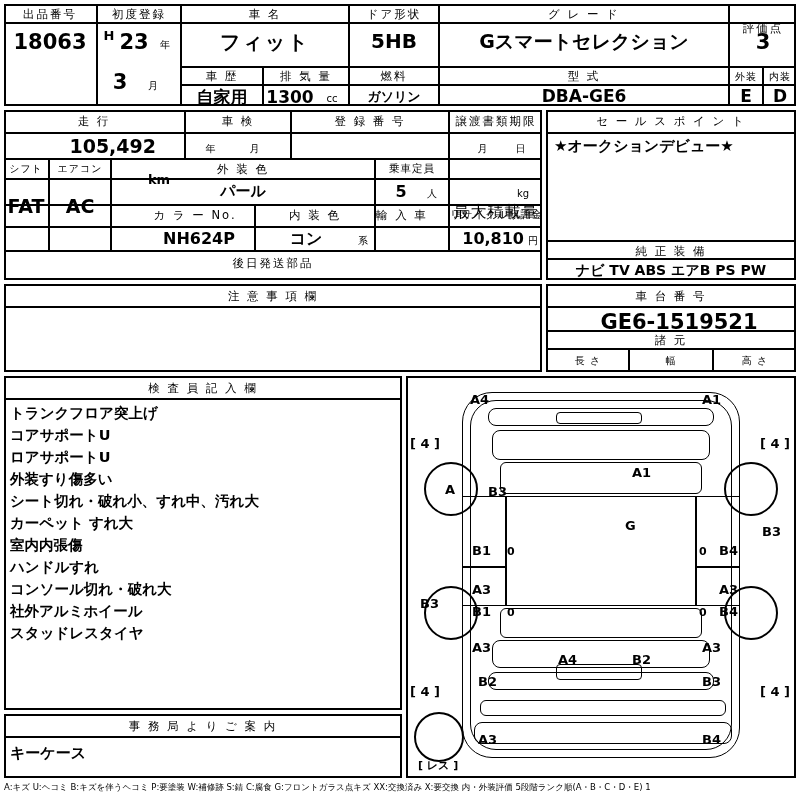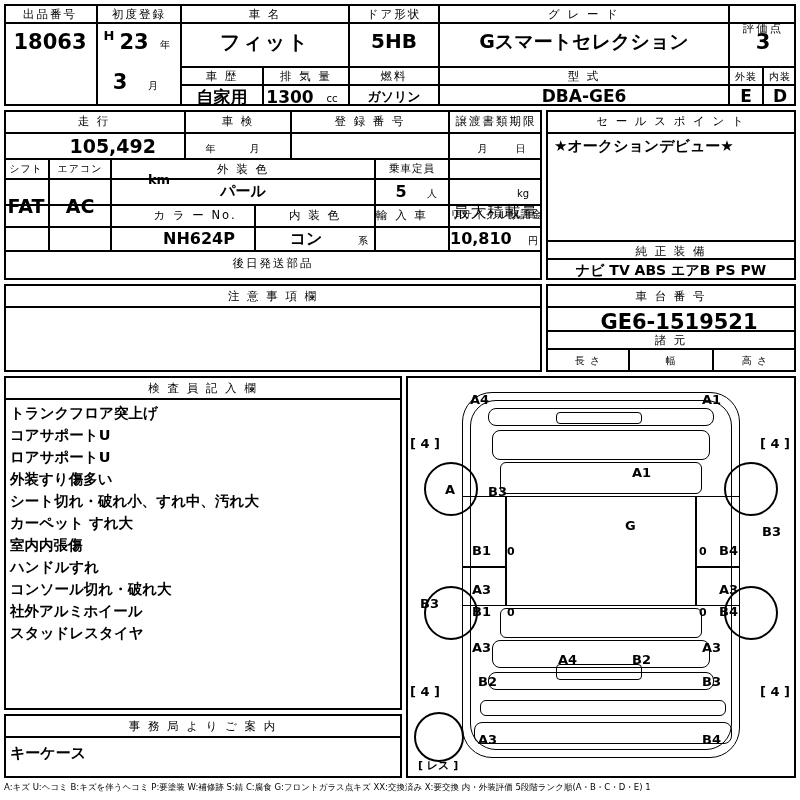--- a/index.html
+++ b/index.html
@@ -115,21 +115,21 @@
   <div class="val" style="left:508px;top:188px;width:30px;font-size:10px;font-weight:normal;">kg</div>
 
   <div class="lbl t-lbl" style="left:112px;top:208px;width:142px;padding-left:12px;">カ ラ ー No.</div>
   <div class="lbl t-lbl" style="left:256px;top:208px;width:118px;">内 装 色</div>
   <div class="lbl t-lbl" style="left:376px;top:208px;width:48px;">輸 入 車</div>
   <div class="lbl" style="left:450px;top:208px;width:92px;font-size:10.5px;">リサイクル預託金</div>
 
   <div class="val" style="left:128px;top:229px;width:142px;font-size:16px;">NH624P</div>
   <div class="val" style="left:256px;top:229px;width:100px;font-size:16px;">コン</div>
   <div class="val" style="left:352px;top:234px;width:22px;font-size:10px;font-weight:normal;">系</div>
-  <div class="val" style="left:450px;top:229px;width:74px;font-size:16px;text-align:left;">10,810</div>
+  <div class="val" style="left:450px;top:229px;width:74px;font-size:16px;text-align:right;">10,810</div>
   <div class="val" style="left:524px;top:234px;width:18px;font-size:10px;font-weight:normal;">円</div>
 
   <div class="lbl t-lbl" style="left:4px;top:256px;width:538px;">後日発送部品</div>
 
   <div class="bx" style="left:4px;top:284px;width:538px;height:88px;"></div>
   <div class="ln" style="left:4px;top:306px;width:538px;height:2px;"></div>
   <div class="lbl t-lbl" style="left:4px;top:289px;width:538px;">注 意 事 項 欄</div>
 
   <div class="bx" style="left:546px;top:110px;width:250px;height:170px;"></div>
   <div class="ln" style="left:546px;top:132px;width:250px;height:2px;"></div>

